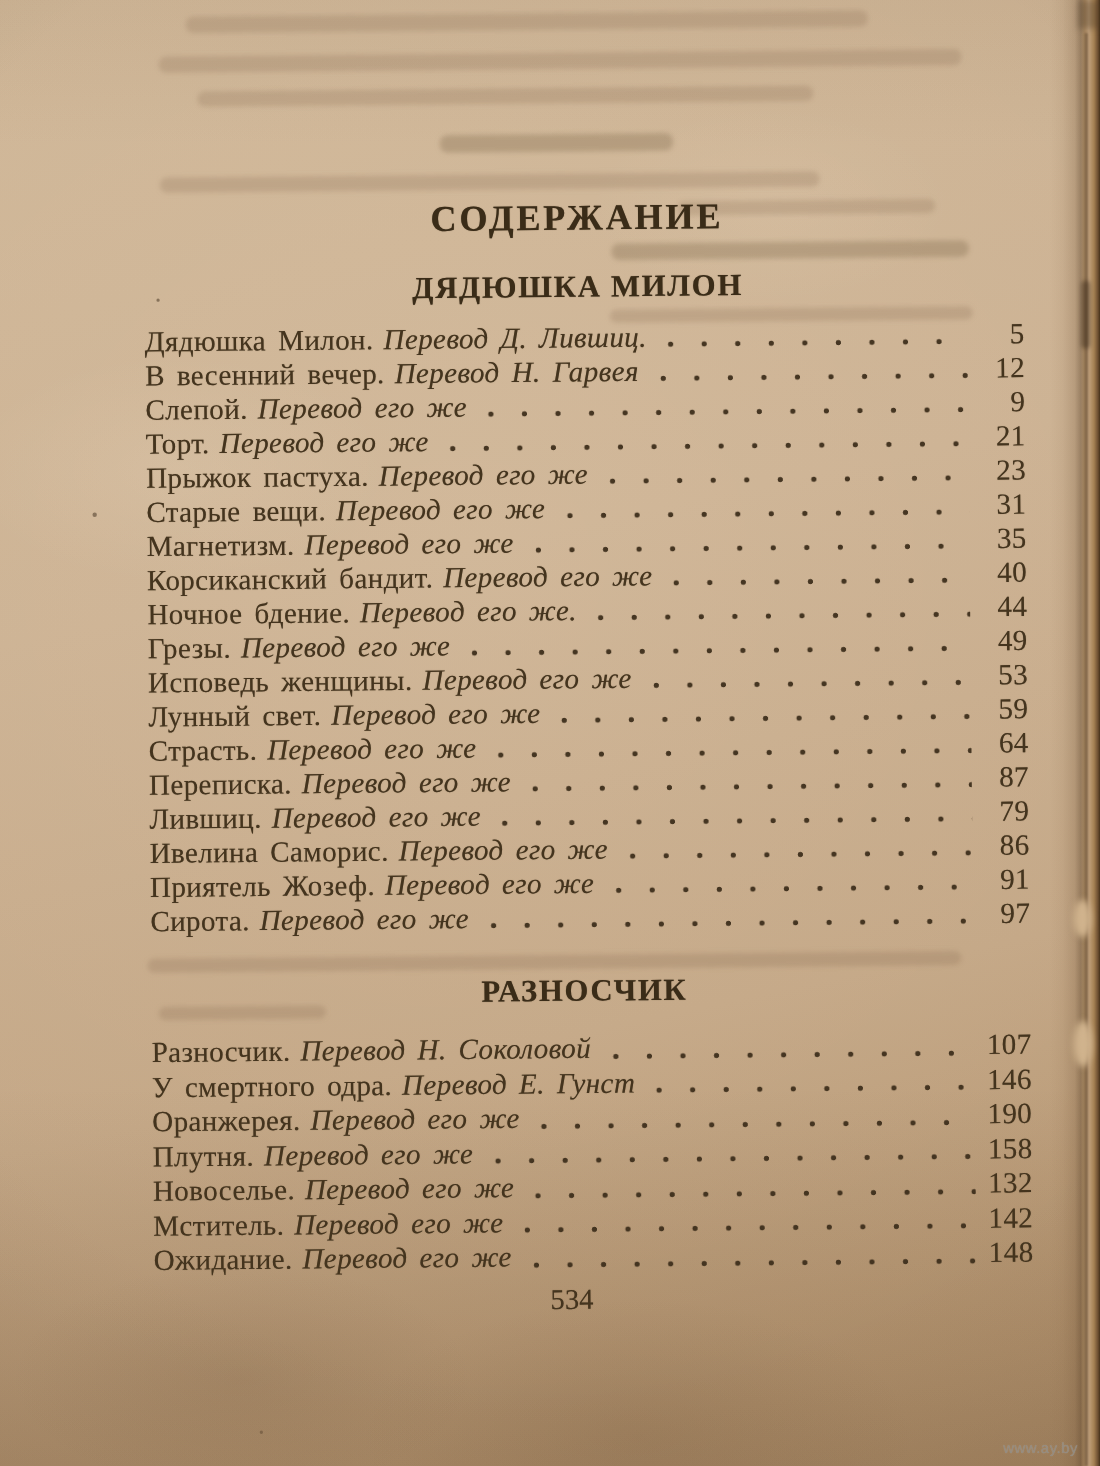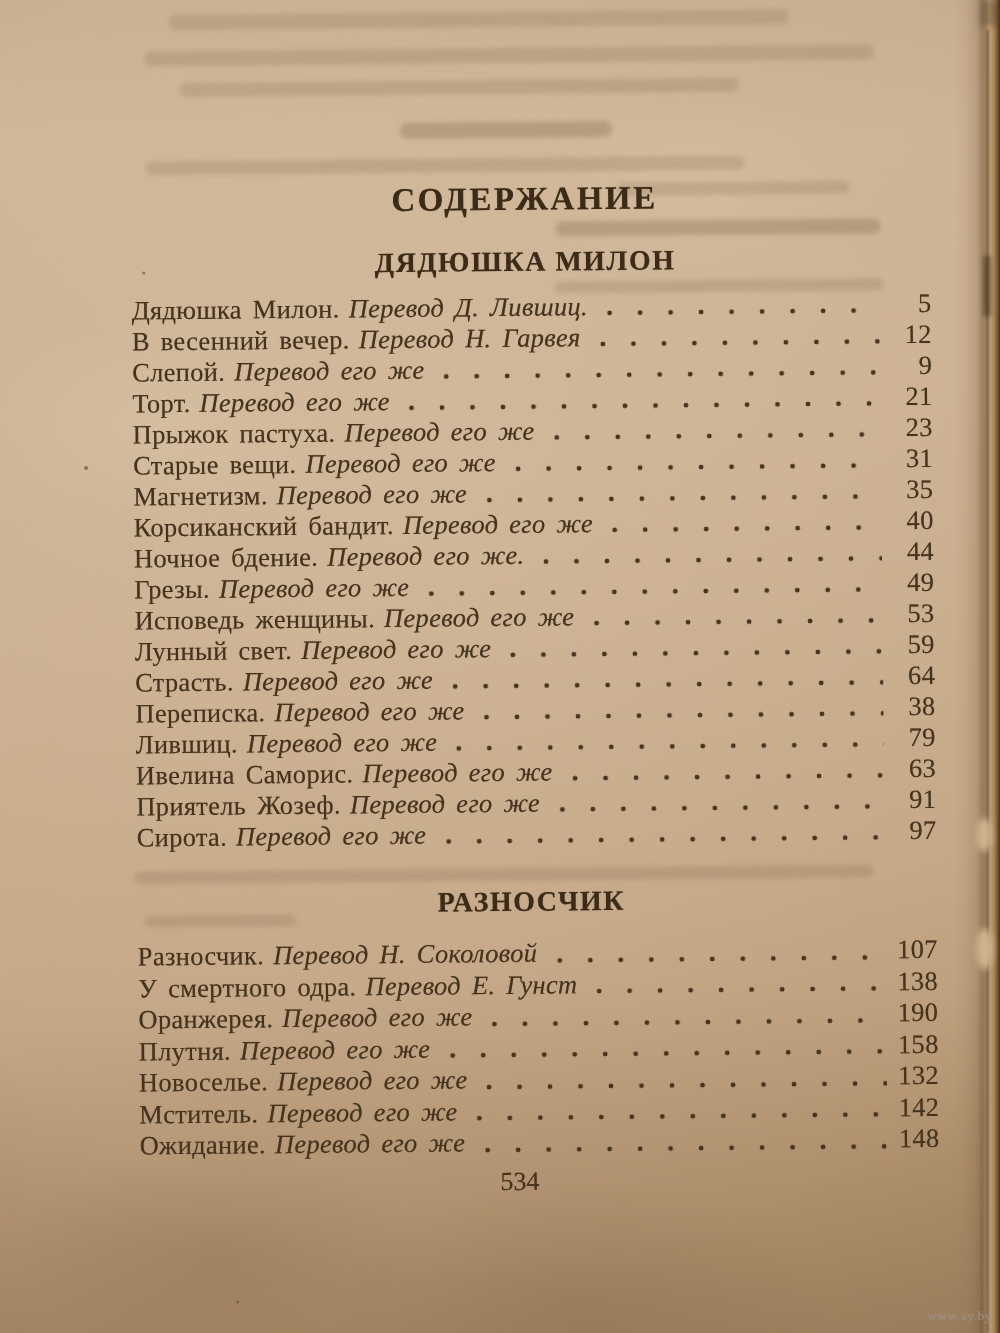--- a/index.html
+++ b/index.html
@@ -80,22 +80,22 @@
   .edge-ridge{position:absolute;top:30px;bottom:0;right:11px;width:3px;
     background:rgba(66,47,29,0.45);filter:blur(1px);}
   .edge-notch{position:absolute;right:9px;top:255px;width:8px;height:62px;
     background:rgba(58,42,26,0.5);filter:blur(2px);border-radius:4px;}
   .edge-bump{position:absolute;background:#d0b38d;filter:blur(3px);border-radius:50%;}
   .eb1{right:8px;top:818px;width:16px;height:34px;}
   .eb2{right:7px;top:928px;width:17px;height:42px;}
   .edge-top{position:absolute;right:0;top:0;width:20px;height:26px;
     background:rgba(70,52,32,0.35);filter:blur(3px);}
   
-  .watermark{position:absolute;right:8px;bottom:9px;
-    font-family:Liberation Serif, serif;font-size:13.5px;
+  .watermark{position:absolute;right:20px;bottom:9px;
+    font-family:Liberation Sans, sans-serif;font-size:13.5px;
     color:rgba(142,138,131,0.85);letter-spacing:0.5px;text-shadow:0 0 1px rgba(255,255,255,0.25);}
 </style>
 </head>
 <body>
 
 <div class="photo">
   <div class="texture"></div>
 
   <div class="content">
     <div class="smudge s1"></div>
@@ -194,33 +194,33 @@
         <div class="row">
         <span class="entry-title">Страсть.</span>
         <span class="entry-translator">Перевод его же</span>
         <span class="leader"></span>
         <span class="entry-page">64</span>
       </div>
         <div class="row">
         <span class="entry-title">Переписка.</span>
         <span class="entry-translator">Перевод его же</span>
         <span class="leader"></span>
-        <span class="entry-page">38</span>
+        <span class="entry-page">87</span>
       </div>
         <div class="row">
         <span class="entry-title">Лившиц.</span>
         <span class="entry-translator">Перевод его же</span>
         <span class="leader"></span>
         <span class="entry-page">79</span>
       </div>
         <div class="row">
         <span class="entry-title">Ивелина Саморис.</span>
         <span class="entry-translator">Перевод его же</span>
         <span class="leader"></span>
-        <span class="entry-page">63</span>
+        <span class="entry-page">86</span>
       </div>
         <div class="row">
         <span class="entry-title">Приятель Жозеф.</span>
         <span class="entry-translator">Перевод его же</span>
         <span class="leader"></span>
         <span class="entry-page">91</span>
       </div>
         <div class="row">
         <span class="entry-title">Сирота.</span>
         <span class="entry-translator">Перевод его же</span>
@@ -236,21 +236,21 @@
     <div class="row">
         <span class="entry-title">Разносчик.</span>
         <span class="entry-translator">Перевод Н. Соколовой</span>
         <span class="leader"></span>
         <span class="entry-page">107</span>
       </div>
         <div class="row">
         <span class="entry-title">У смертного одра.</span>
         <span class="entry-translator">Перевод Е. Гунст</span>
         <span class="leader"></span>
-        <span class="entry-page">138</span>
+        <span class="entry-page">146</span>
       </div>
         <div class="row">
         <span class="entry-title">Оранжерея.</span>
         <span class="entry-translator">Перевод его же</span>
         <span class="leader"></span>
         <span class="entry-page">190</span>
       </div>
         <div class="row">
         <span class="entry-title">Плутня.</span>
         <span class="entry-translator">Перевод его же</span>

